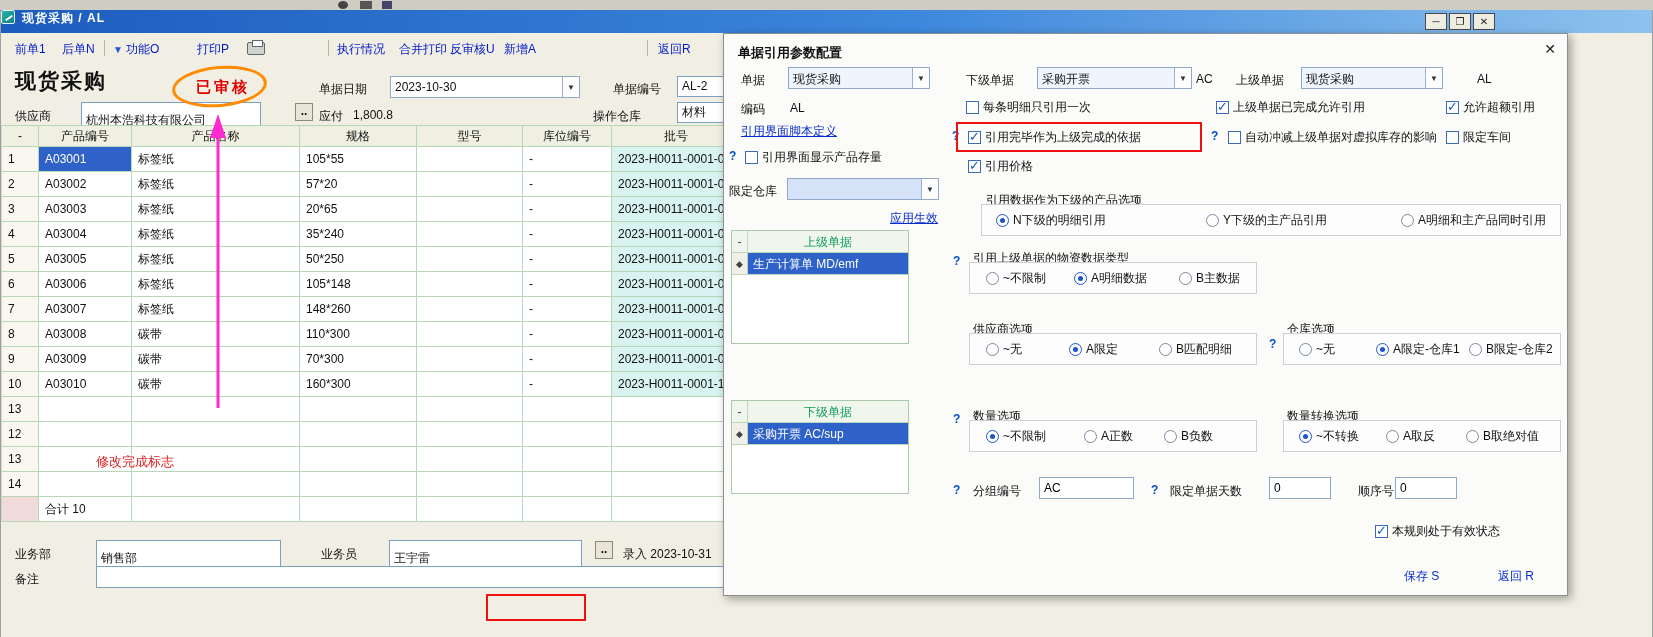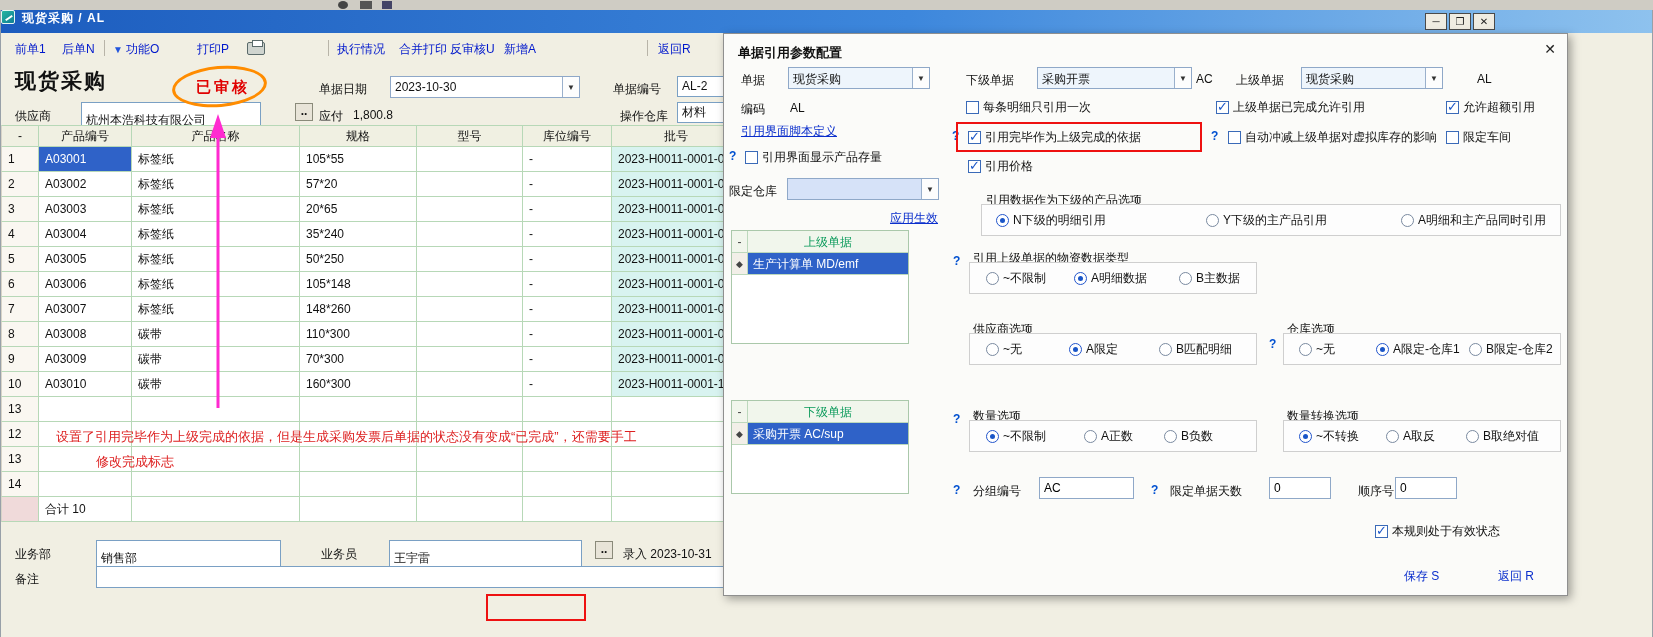--- a/index.html
+++ b/index.html
@@ -135,21 +135,21 @@
   <span class="abs flabel" style="left:612px;top:71px">单据编号</span>
   <div class="abs boxval" style="left:676px;top:66px;width:64px">AL-2</div>
 
   <span class="abs flabel" style="left:14px;top:98px">供应商</span>
   <input class="abs tinput" style="left: 80px; top: 92px; width: 180px;" readonly="" value="杭州本浩科技有限公司">
   <span class="abs more-btn" style="left:294px;top:93px">..</span>
 
   <span class="abs flabel" style="left:318px;top:98px">应付</span>
   <span class="abs flabel" style="left:352px;top:98px">1,800.8</span>
 
-  <span class="abs flabel" style="left:619px;top:98px">操作仓库</span>
+  <span class="abs flabel" style="left:592px;top:98px">操作仓库</span>
   <div class="abs boxval" style="left:676px;top:92px;width:64px">材料</div>
 
   <div class="grid abs">
     <div class="g-hdr">
       <div class="gc c-no">-</div>
       <div class="gc c-code">产品编号</div>
       <div class="gc c-name">产品名称</div>
       <div class="gc c-spec">规格</div>
       <div class="gc c-model">型号</div>
       <div class="gc c-loc">库位编号</div>
@@ -287,21 +287,20 @@
       <div class="gc c-no"></div>
       <div class="gc c-code">合计 10</div>
       <div class="gc c-name"></div>
       <div class="gc c-spec"></div>
       <div class="gc c-model"></div>
       <div class="gc c-loc"></div>
       <div class="gc c-batch"></div>
     </div>
   </div>
 
-  <div class="abs grid-note" style="left:55px;top:418px">设置了引用完毕作为上级完成的依据，但是生成采购发票后单据的状态没有变成“已完成”，还需要手工</div>
   <div class="abs grid-note" style="left:95px;top:443px">修改完成标志</div>
 
   <span class="abs flabel" style="left:14px;top:536px">业务部</span>
   <input class="abs tinput" style="left: 95px; top: 530px; width: 185px;" readonly="" value="销售部">
   <span class="abs flabel" style="left:320px;top:536px">业务员</span>
   <input class="abs tinput" style="left: 388px; top: 530px; width: 193px;" readonly="" value="王宇雷">
   <span class="abs more-btn" style="left:594px;top:531px">..</span>
   <span class="abs flabel" style="left:622px;top:536px">录入 2023-10-31</span>
   <span class="abs flabel" style="left:14px;top:561px">备注</span>
   <input class="abs tinput" style="left: 95px; top: 556px; width: 645px; height: 22px;" readonly="" value="">

